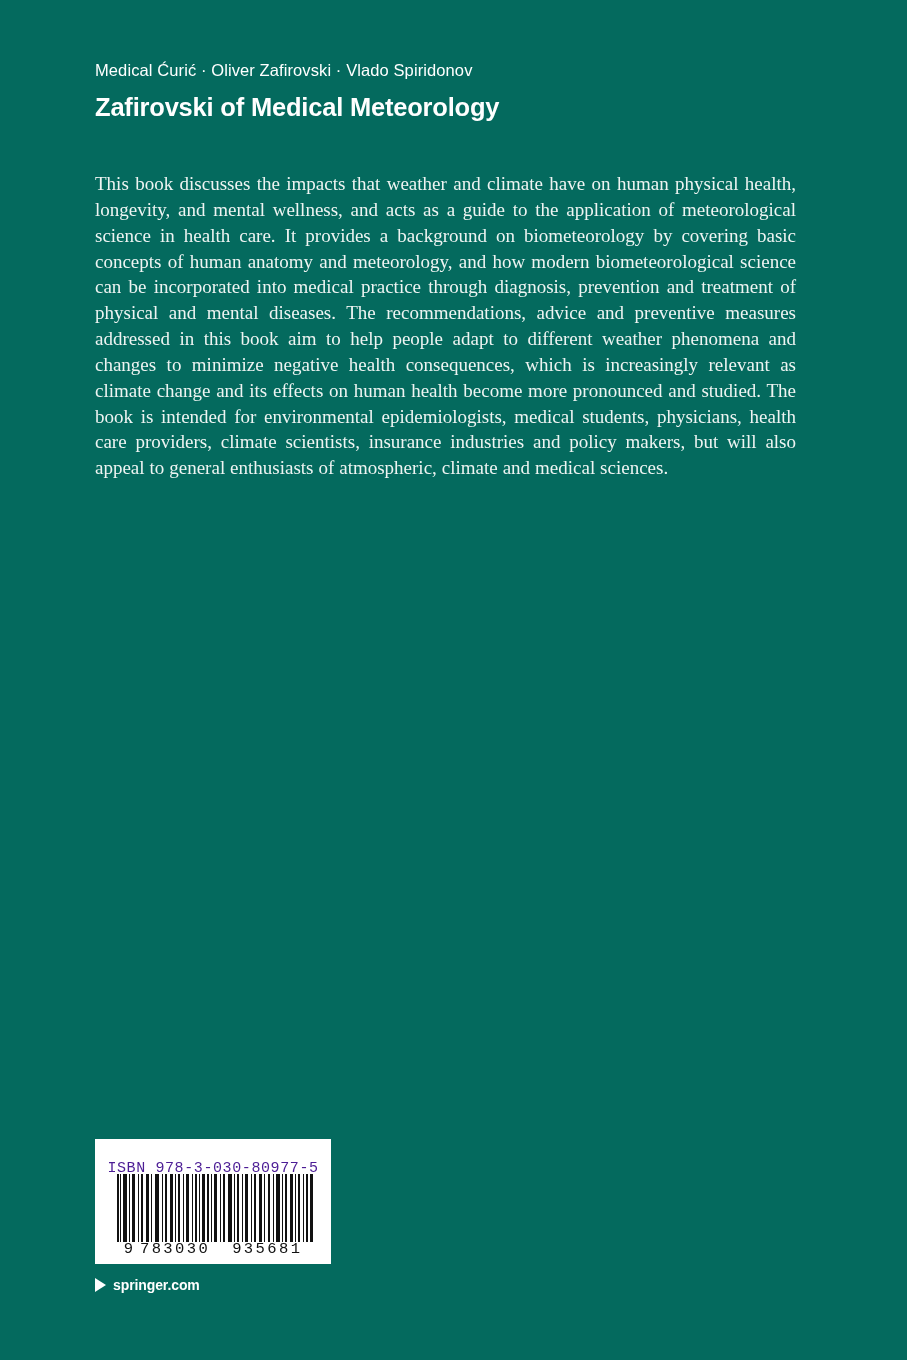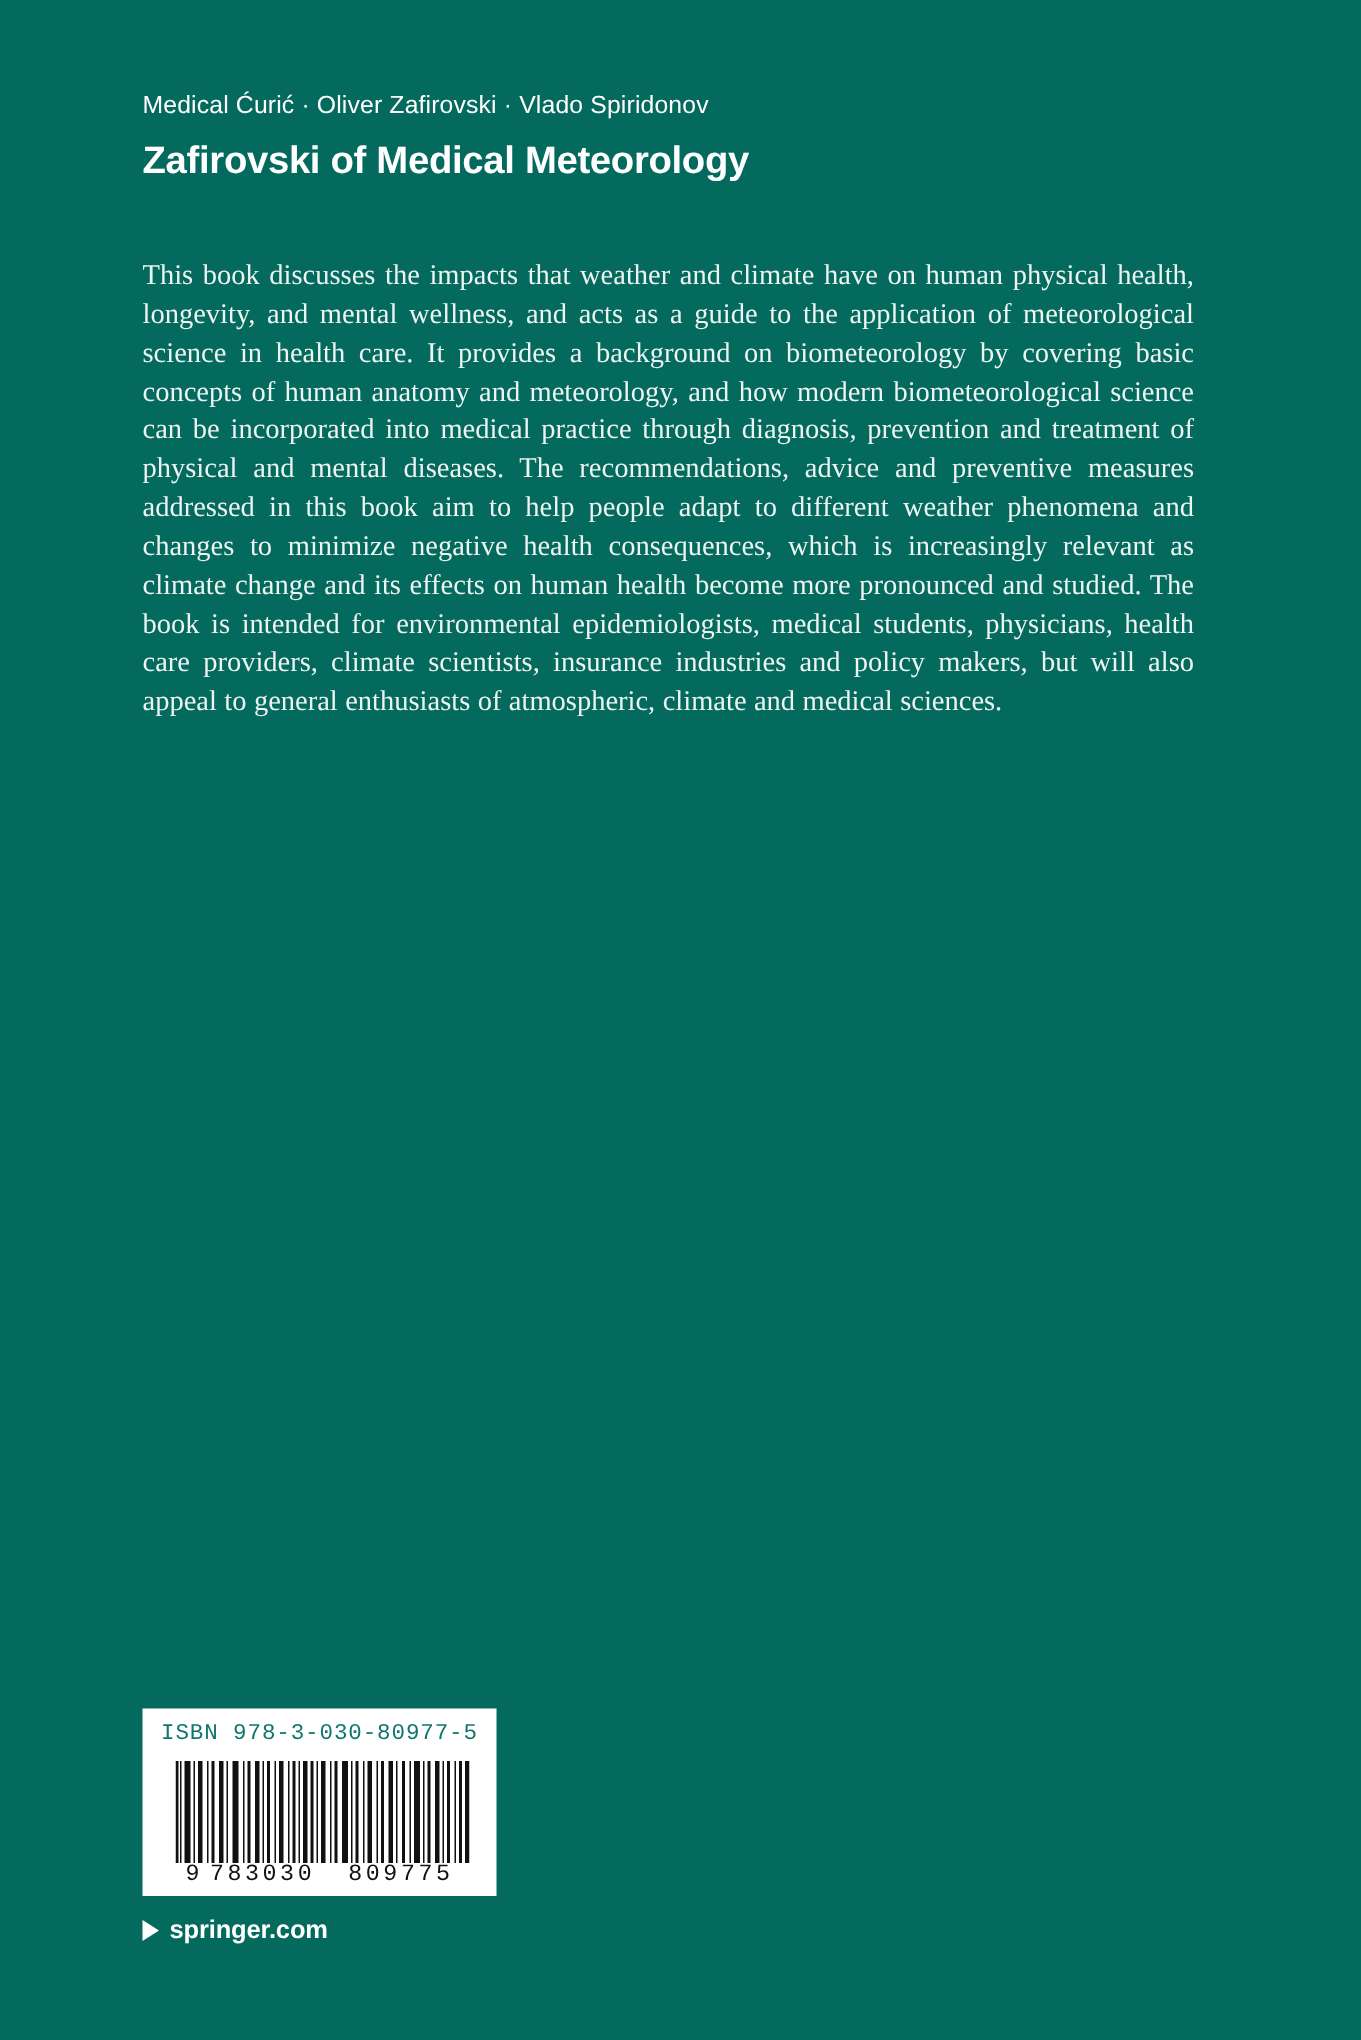--- a/index.html
+++ b/index.html
@@ -74,23 +74,23 @@
     height: 125px;
     background: #ffffff;
     box-sizing: border-box;
     padding: 0;
   }
 
   .isbn-text {
     font-family: "Liberation Mono", monospace;
     font-size: 15px;
     letter-spacing: 0.6px;
-    color: #0f766e;
+    color: #4c1d95;
     text-align: center;
-    margin-top: 8px;
+    margin-top: 21px;
     white-space: nowrap;
   }
 
   .bars-wrap {
     position: absolute;
     left: 22px;
     top: 35px;
     width: 196px;
     height: 68px;
   }
@@ -125,21 +125,21 @@
   }
   .play-triangle {
     width: 0;
     height: 0;
     border-top: 7px solid transparent;
     border-bottom: 7px solid transparent;
     border-left: 11px solid #ffffff;
   }
   .springer-label {
     font-family: "Liberation Sans", sans-serif;
-    font-size: 17px;
+    font-size: 14px;
     font-weight: 700;
     letter-spacing: -0.1px;
     color: #ffffff;
   }
 </style>
 </head>
 <body>
 
 <div class="cover">
 
@@ -202,21 +202,21 @@
           <rect x="186" y="0" width="1" height="68"></rect>
           <rect x="189" y="0" width="2" height="68"></rect>
           <rect x="193" y="0" width="3" height="68"></rect>
         </g>
       </svg>
     </div>
 
     <div class="barcode-digits">
       <span class="d-lead">9</span>
       <span class="d-left">783030</span>
-      <span class="d-right">809775</span>
+      <span class="d-right">935681</span>
     </div>
   </div>
 
   <div class="springer">
     <span class="play-triangle"></span>
     <span class="springer-label">springer.com</span>
   </div>
 
 </div>
 

